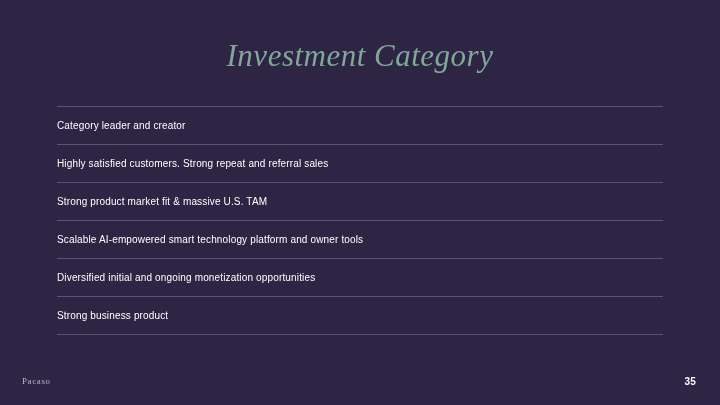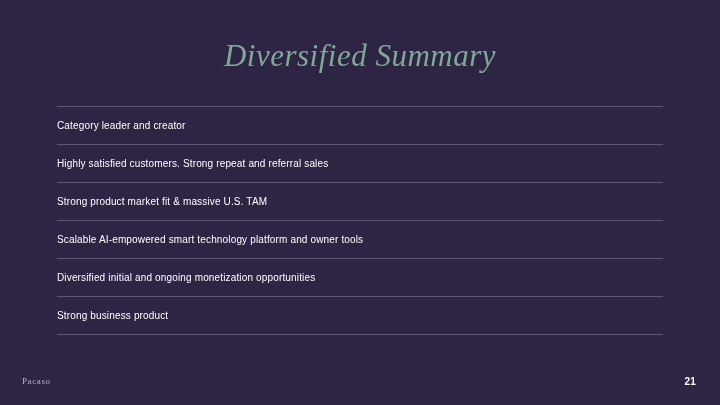--- a/index.html
+++ b/index.html
@@ -74,21 +74,21 @@
     font-size: 10px;
     font-weight: bold;
     letter-spacing: 0.2px;
   }
 </style>
 </head>
 <body>
 
 <div class="slide">
 
-  <div class="slide-title">Diversified Summary</div>
+  <div class="slide-title">Investment Category</div>
 
   <div class="list-wrap">
     <div class="list-row">
       <div class="list-row-text">Category leader and creator</div>
     </div>
     <div class="list-row">
       <div class="list-row-text">Highly satisfied customers. Strong repeat and referral sales</div>
     </div>
     <div class="list-row">
       <div class="list-row-text">Strong product market fit &amp; massive U.S. TAM</div>
@@ -98,15 +98,15 @@
     </div>
     <div class="list-row">
       <div class="list-row-text">Diversified initial and ongoing monetization opportunities</div>
     </div>
     <div class="list-row">
       <div class="list-row-text">Strong business product</div>
     </div>
   </div>
 
   <div class="footer-brand">Pacaso</div>
-  <div class="page-number">21</div>
+  <div class="page-number">35</div>
 
 </div>
 
 </body></html>

